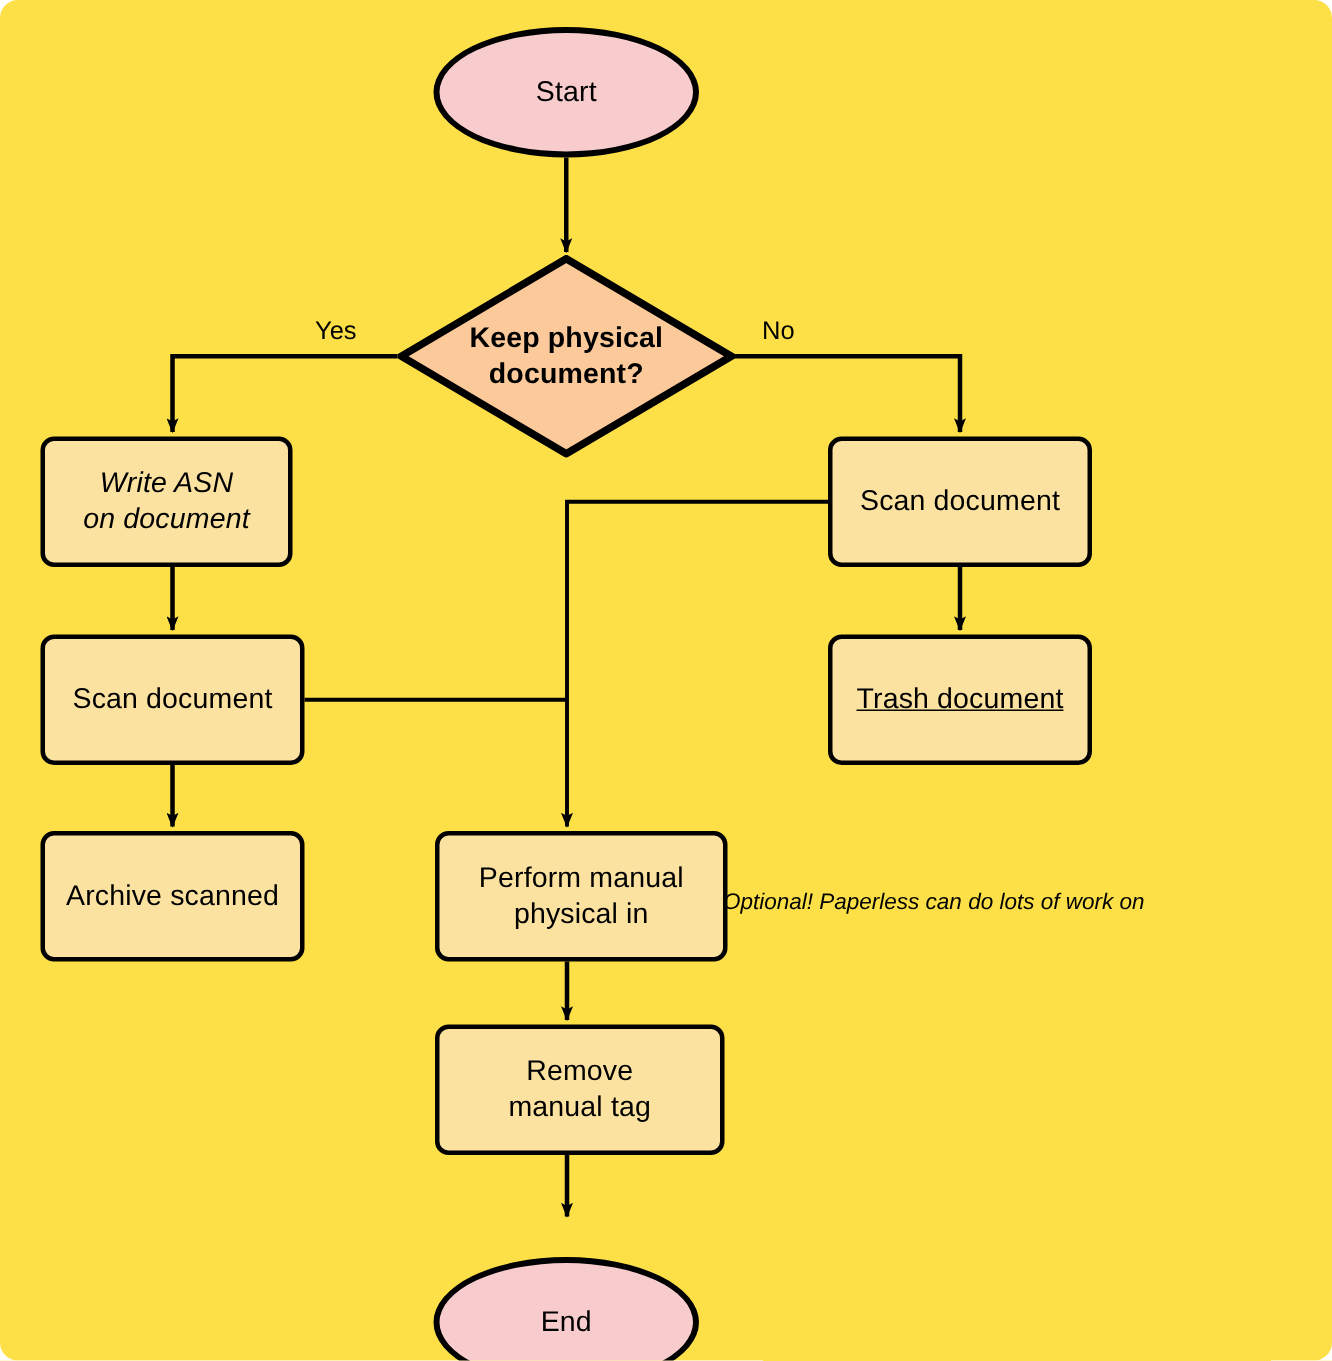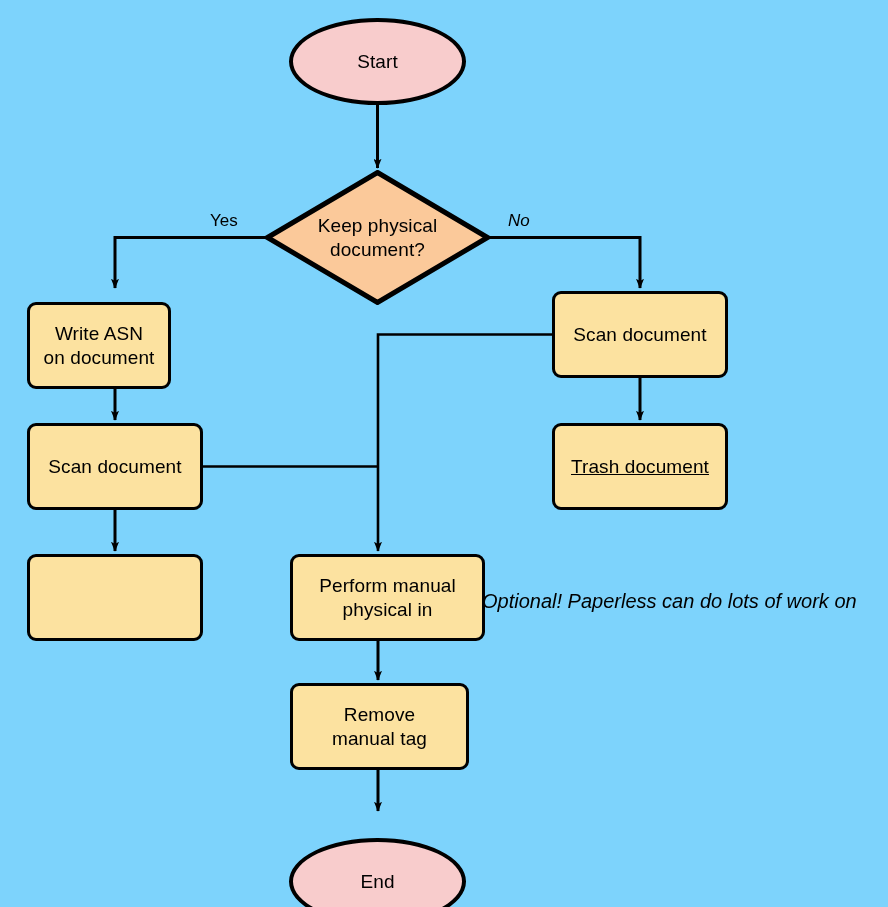--- a/index.html
+++ b/index.html
@@ -10,21 +10,22 @@
   body {
     width: 888px;
     height: 907px;
     font-family: "Liberation Sans", sans-serif;
     overflow: hidden;
   }
   #flowchart-root {
     position: relative;
     width: 888px;
     height: 907px;
-    background: #7dd3fc;
+    background: #fde047;
+    border-radius: 12px;
   }
   #edges-layer {
     position: absolute;
     left: 0;
     top: 0;
     width: 888px;
     height: 907px;
   }
   .node {
     position: absolute;
@@ -44,20 +45,21 @@
     background: #FCE2A0;
   }
   .node-terminator {
     border: 4px solid #000000;
     border-radius: 50%;
     background: #F8CCCC;
   }
   .node-decision {
     background: transparent;
     border: none;
+    font-weight: bold;
   }
   .node-decision .decision-label {
     position: relative;
     z-index: 2;
   }
   .decision-shape {
     position: absolute;
     left: 0;
     top: 0;
     width: 100%;
@@ -68,21 +70,21 @@
     position: absolute;
     font-size: 17px;
     line-height: 22px;
     color: #000000;
     white-space: nowrap;
   }
   .annotation {
     position: absolute;
     font-family: "Liberation Sans", sans-serif;
     font-style: italic;
-    font-size: 20px;
+    font-size: 15px;
     line-height: 25px;
     color: #000000;
   }
 </style>
 </head>
 <body>
 
 <div id="flowchart-root">
 
   <svg id="edges-layer" width="888" height="907" viewBox="0 0 888 907" xmlns="http://www.w3.org/2000/svg">
@@ -120,35 +122,36 @@
   <div class="node node-decision" style="left:265px; top:170px; width:225px; height:135px;">
     <svg class="decision-shape" viewBox="0 0 225 135" preserveAspectRatio="none" xmlns="http://www.w3.org/2000/svg">
       <polygon points="112.5,2.5 222.5,67.5 112.5,132.5 2.5,67.5" fill="#FBC99A" stroke="#000000" stroke-width="5"></polygon>
     </svg>
     <div class="decision-label">
       <div>Keep physical</div>
       <div>document?</div>
     </div>
   </div>
 
-  <div class="node node-process" style="left:27px; top:302px; width:144px; height:87px;">
+  <div class="node node-process" style="left:27px; top:291px; width:168px; height:87px;font-style:italic;">
     <div>
       <div>Write ASN</div>
       <div>on document</div>
     </div>
   </div>
 
   <div class="node node-process" style="left:27px; top:423px; width:176px; height:87px;">
     <div>
       <div>Scan document</div>
     </div>
   </div>
 
   <div class="node node-process" style="left:27px; top:554px; width:176px; height:87px;">
     <div>
+      <div>Archive scanned</div>
     </div>
   </div>
 
   <div class="node node-process" style="left:552px; top:291px; width:176px; height:87px;">
     <div>
       <div>Scan document</div>
     </div>
   </div>
 
   <div class="node node-process" style="left:552px; top:423px; width:176px; height:87px;text-decoration:underline;">
@@ -157,31 +160,31 @@
     </div>
   </div>
 
   <div class="node node-process" style="left:290px; top:554px; width:195px; height:87px;">
     <div>
       <div>Perform manual</div>
       <div>physical in</div>
     </div>
   </div>
 
-  <div class="node node-process" style="left:290px; top:683px; width:179px; height:87px;">
+  <div class="node node-process" style="left:290px; top:683px; width:193px; height:87px;">
     <div>
       <div>Remove</div>
       <div>manual tag</div>
     </div>
   </div>
 
   <div class="node node-terminator" style="left:289px; top:838px; width:177px; height:87px;">
     <span>End</span>
   </div>
 
   <div class="edge-label" style="left:210px; top:210px;">Yes</div>
-  <div class="edge-label" style="left:508px; top:210px;font-style:italic;">No</div>
+  <div class="edge-label" style="left:508px; top:210px;">No</div>
 
   <div class="annotation" style="left:482px; top:589px; width:400px;">
     <div>Optional! Paperless can do lots of work on</div>
   </div>
 
 </div>
 
 </body></html>

